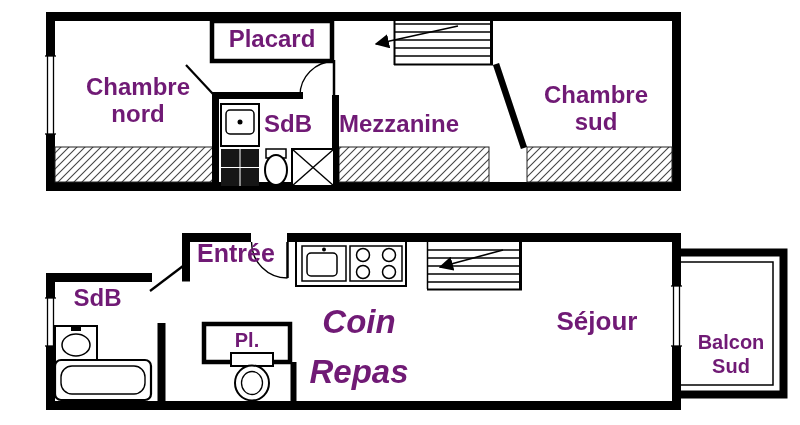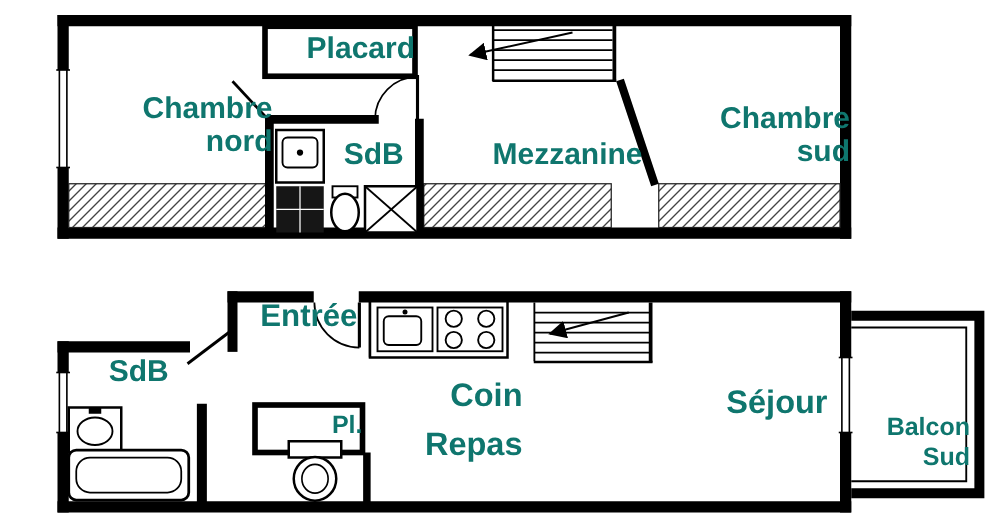--- a/index.html
+++ b/index.html
@@ -1,28 +1,28 @@
 <!DOCTYPE html>
 <html><head>
 <meta charset="utf-8">
 <style>
   html,body{margin:0;padding:0;background:#fff;}
   .stage{position:relative;width:800px;height:425px;background:#ffffff;
          font-family:"Liberation Sans",sans-serif;overflow:hidden;}
   .stage svg{position:absolute;left:0;top:0;}
-  .lbl{position:absolute;font-weight:700;color:#0f766e;text-align:right;
+  .lbl{position:absolute;font-weight:700;color:#701a75;text-align:center;
        white-space:pre-line;line-height:1.12;}
   .lbl-chambre-nord{left:58px;top:74px;width:160px;font-size:24px;}
   .lbl-placard{left:212px;top:26px;width:120px;font-size:24px;}
   .lbl-sdb-upper{left:253px;top:111px;width:70px;font-size:24px;}
-  .lbl-mezzanine{left:348px;top:111px;width:166px;font-size:24px;}
+  .lbl-mezzanine{left:316px;top:111px;width:166px;font-size:24px;}
   .lbl-chambre-sud{left:512px;top:82px;width:168px;font-size:24px;}
   .lbl-entree{left:186px;top:239px;width:100px;font-size:25px;}
   .lbl-sdb-lower{left:60px;top:285px;width:75px;font-size:24px;}
-  .lbl-coin-repas{left:300px;top:297px;width:118px;font-size:26px;line-height:1.5;}
+  .lbl-coin-repas{left:300px;top:297px;width:118px;font-size:33px;line-height:1.5;font-style:italic;}
   .lbl-pl{left:204px;top:329px;width:86px;font-size:20px;}
   .lbl-wc{left:163px;top:362px;width:60px;font-size:24px;}
   .lbl-sejour{left:532px;top:307px;width:130px;font-size:26px;}
   .lbl-balcon{left:686px;top:294px;width:90px;font-size:20px;line-height:1.2;margin-top:36px;}
 </style>
 </head>
 <body>
 
 <div class="stage">
 

